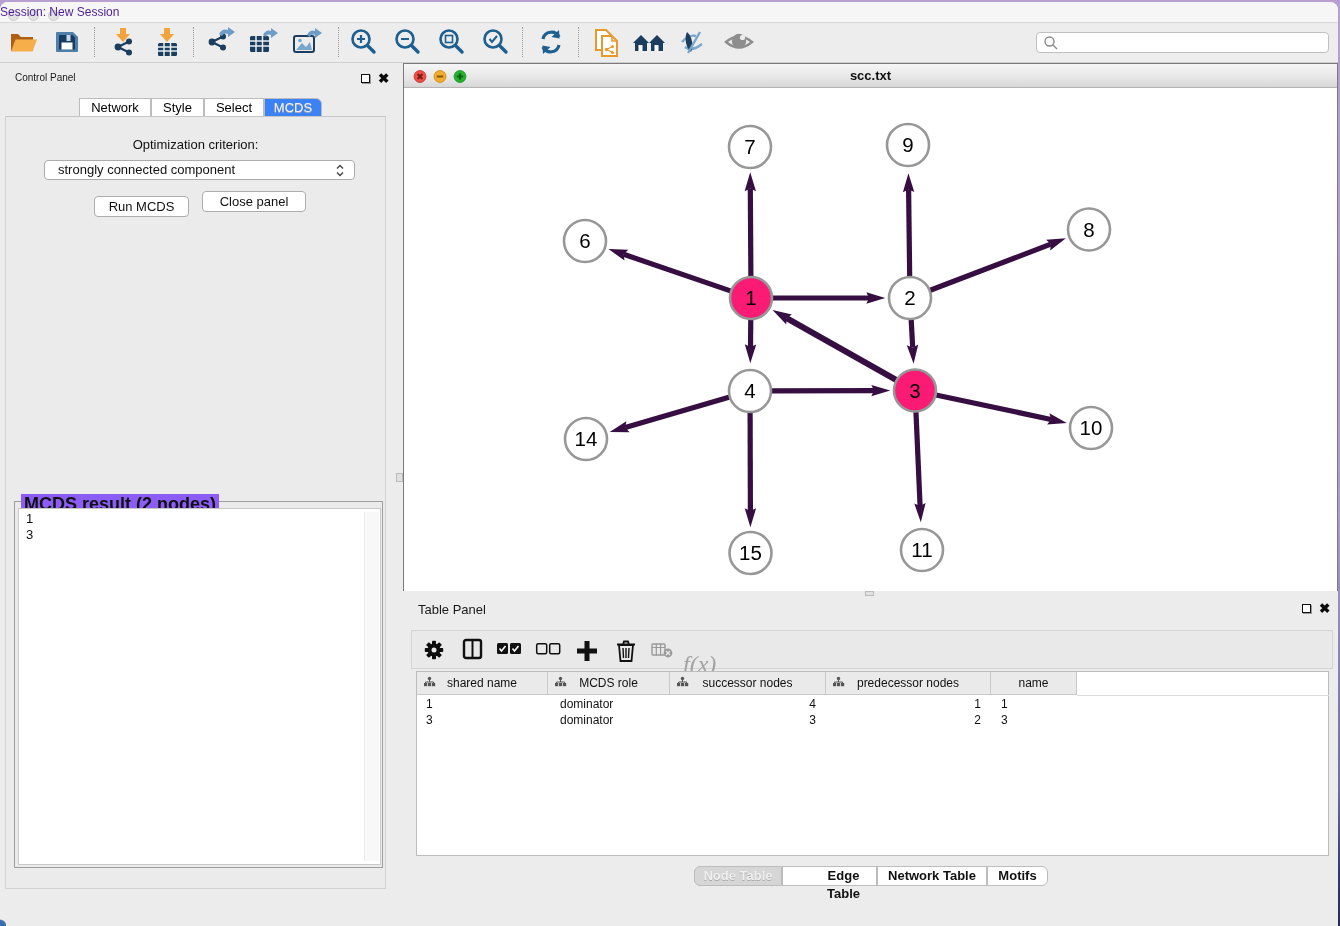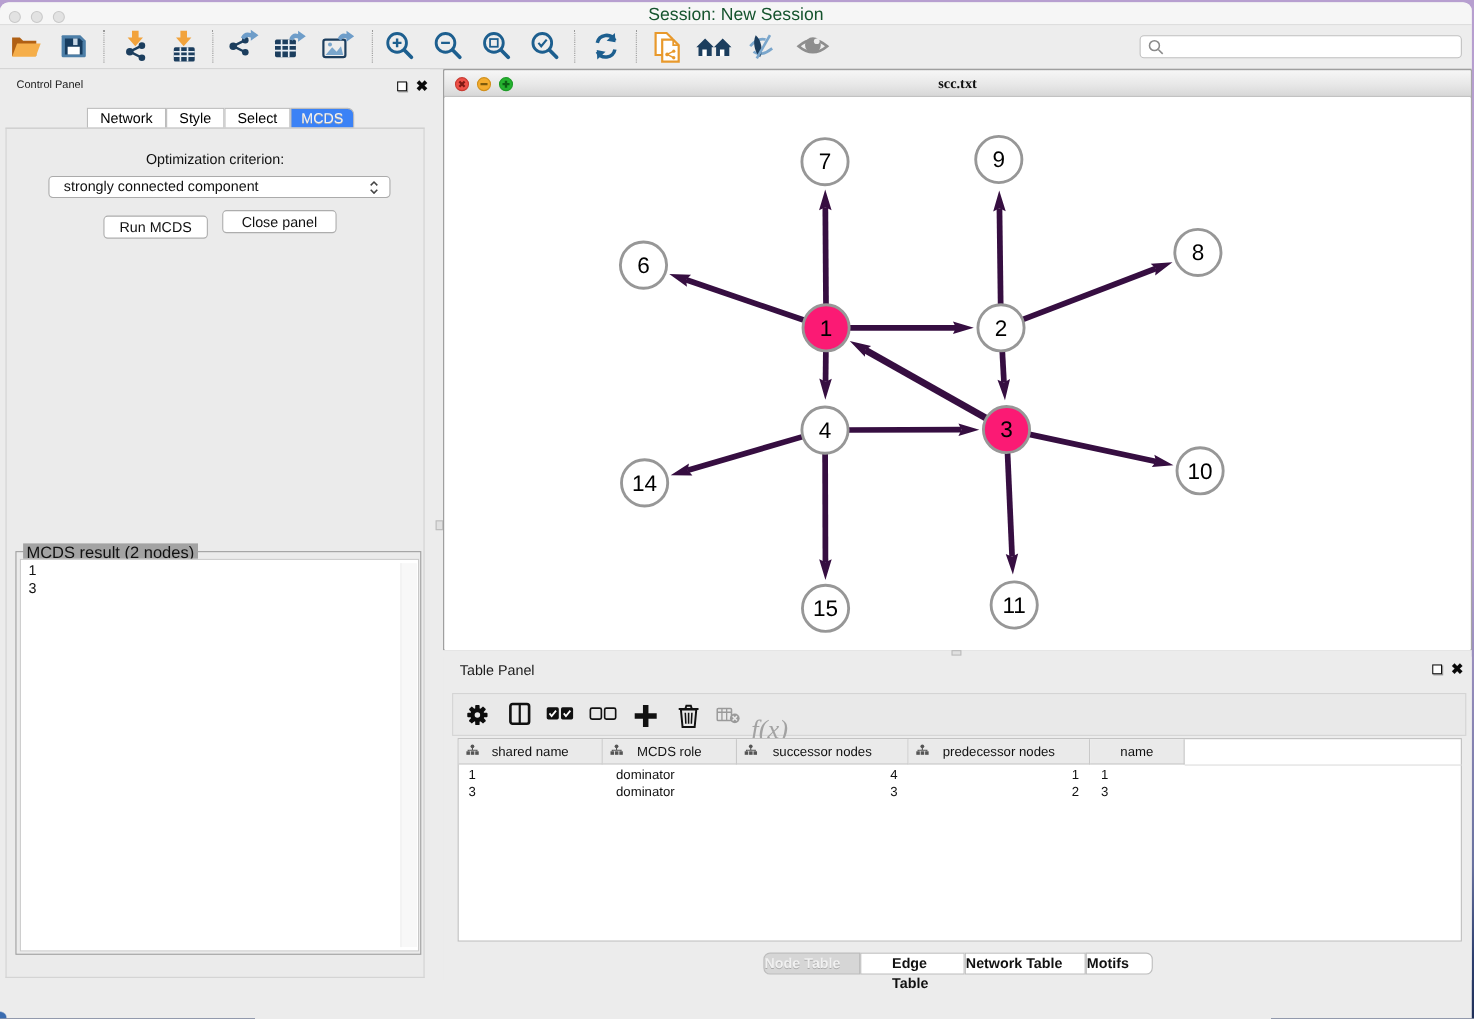--- a/index.html
+++ b/index.html
@@ -2,59 +2,59 @@
 <html><head>
 <meta charset="utf-8">
 <style>
 * { margin:0; padding:0; box-sizing:border-box; }
 html,body { width:1340px; height:926px; overflow:hidden; }
 body { font-family:"Liberation Sans", sans-serif; background:linear-gradient(180deg,#b79fd0 0%,#b09ccc 55%,#68719f 85%,#2c3e6e 94%,#1f2f58 100%); position:relative; }
 #win { position:absolute; left:0; top:2px; width:1338px; height:924px; background:#ececec; border-radius:8px 8px 0 0; overflow:hidden; }
 
 #titlebar { position:absolute; left:0; top:0; width:100%; height:21px; background:#f6f6f6; border-bottom:1px solid #d8d8d8; }
 .tl { position:absolute; top:8px; width:11px; height:11px; border-radius:50%; background:#e2e2e2; border:1px solid #c9c9c9; }
-#title-text { position:absolute; top:3px; width:100%; text-align:center; font-size:16px; color:#14532d; }
+#title-text { position:absolute; top:3px; width:100%; text-align:left; font-size:12px; color:#4c1d95; }
 
 #toolbar { position:absolute; left:0; top:21px; width:100%; height:40px; background:#ededed; border-bottom:1px solid #cfcfcf; }
 .tsep { position:absolute; top:4px; height:30px; width:1px; border-left:1px dotted #9a9a9a; }
 .ticon { position:absolute; top:3px; }
 #searchbox { position:absolute; left:1036px; top:9px; width:293px; height:21px; background:#fff; border:1px solid #c0c0c0; border-radius:4px; }
 
 #cpanel { position:absolute; left:0; top:61px; width:391px; height:828px; background:#ececec; }
 #cpanel-title { position:absolute; left:15px; top:9px; font-size:10px; color:#1a1a1a; }
 .wbtn-sq { position:absolute; width:9px; height:9px; border:1.6px solid #111; background:#fff; box-shadow:1px 1px 0 #999; }
 .wbtn-x { position:absolute; font-size:13.5px; font-weight:bold; color:#0a0a0a; line-height:11px; }
 #cp-tabs { position:absolute; left:79px; top:35px; height:19px; }
 .cptab { position:absolute; top:0; height:19px; background:#fff; border:1px solid #bcbcbc; font-size:13px; text-align:center; line-height:17px; color:#000; }
 #cp-content { position:absolute; left:5px; top:53px; width:381px; height:773px; background:#ebebeb; border:1px solid #d2d2d2; border-top:1px solid #c6c6c6; }
 #opt-label { position:absolute; left:0; top:74px; width:391px; text-align:center; font-size:13px; color:#111; }
 #opt-select { position:absolute; left:44px; top:97px; width:311px; height:20px; background:#fff; border:1px solid #ababab; border-radius:4px; font-size:13px; line-height:18px; padding-left:13px; color:#111; }
 .btn { position:absolute; height:21px; background:#fff; border:1px solid #adadad; border-radius:4px; font-size:13px; text-align:center; line-height:19px; color:#111; }
 #fieldset { position:absolute; left:14px; top:438px; width:369px; height:367px; border:1px solid #9f9f9f; }
-#fieldset-legend { position:absolute; left:6px; top:-8px; background:#a3a3a3; padding:0 3px; font-size:15px; color:#111; }
+#fieldset-legend { position:absolute; left:6px; top:-8px; background:#8b5cf6; padding:0 3px; font-size:18px; color:#111;font-weight:bold; }
 #fs-inner { position:absolute; left:3px; top:6px; width:363px; height:357px; background:#fff; border:1px solid #c9c9c9; font-size:13px; line-height:16px; padding:2px 0 0 7px; color:#111; }
 #fs-scroll { position:absolute; right:1px; top:3px; width:15px; height:349px; background:#f8f8f8; border-left:1px solid #ededed; }
 
 #netframe { position:absolute; left:403px; top:61px; width:935px; height:528px; border:1px solid #7a7a7a; background:#fff; }
-#nettitle { position:absolute; left:0; top:0; width:100%; height:24px; background:linear-gradient(180deg,#f6f6f6 0%,#e8e8e8 55%,#d8d8d8 100%); border-bottom:1px solid #b4b4b4;font-family:Liberation Serif, serif; }
+#nettitle { position:absolute; left:0; top:0; width:100%; height:24px; background:linear-gradient(180deg,#f6f6f6 0%,#e8e8e8 55%,#d8d8d8 100%); border-bottom:1px solid #b4b4b4; }
 #nettitle-text { position:absolute; top:4px; width:100%; text-align:center; font-size:13px; font-weight:bold; color:#111; }
 #netcanvas { position:absolute; left:0; top:25px; width:933px; height:502px; background:#fff; }
 
 #vsplit-handle { position:absolute; left:396px; top:471px; width:7px; height:9px; background:#e0e0e0; border:1px solid #bbb; }
 #hsplit-handle { position:absolute; left:865px; top:589px; width:9px; height:5px; background:#e0e0e0; border:1px solid #bbb; }
 
 #tpanel { position:absolute; left:403px; top:595px; width:935px; height:294px; background:#ececec; }
 #tpanel-title { position:absolute; left:15px; top:5px; font-size:13px; color:#1a1a1a; }
 #ttoolbar { position:absolute; left:8px; top:33px; width:922px; height:39px; background:#e9e9e9; border:1px solid #d4d4d4; }
 #ttable { position:absolute; left:13px; top:74px; width:913px; height:185px; background:#fff; border:1px solid #bdbdbd; }
 .th { position:absolute; top:0; height:23px; background:#eaeaea; border-right:1px solid #c9c9c9; border-bottom:1px solid #c9c9c9; font-size:12px; text-align:center; line-height:22px; color:#111; }
 .td { position:absolute; font-size:12px; color:#111; line-height:16px; }
 
 #btabs { position:absolute; left:694px; top:864px; height:20px; }
-.btab { position:absolute; top:0; height:20px; background:#fff; border:1px solid #bcbcbc; font-size:13px; font-weight:bold; text-align:left; line-height:18px; color:#111; }
+.btab { position:absolute; top:0; height:20px; background:#fff; border:1px solid #bcbcbc; font-size:13px; font-weight:bold; text-align:center; line-height:18px; color:#111; }
 
 #statusbar { position:absolute; left:0; top:889px; width:1338px; height:35px; background:#ececec; border-top:1px solid #cfcfcf; }
 #listbtn { position:absolute; left:10px; top:8px; width:28px; height:20px; background:#fdfdfd; border:1px solid #a8a8a8; }
 #membtn { position:absolute; right:10px; top:7px; width:74px; height:22px; background:#f6f6f6; border:1px solid #a8a8a8; font-size:11px; color:#111; line-height:21px; text-align:center; }
 </style>
 </head>
 <body>
 <div id="win">
   <div id="titlebar">
     <div class="tl" style="left:8px"></div>

